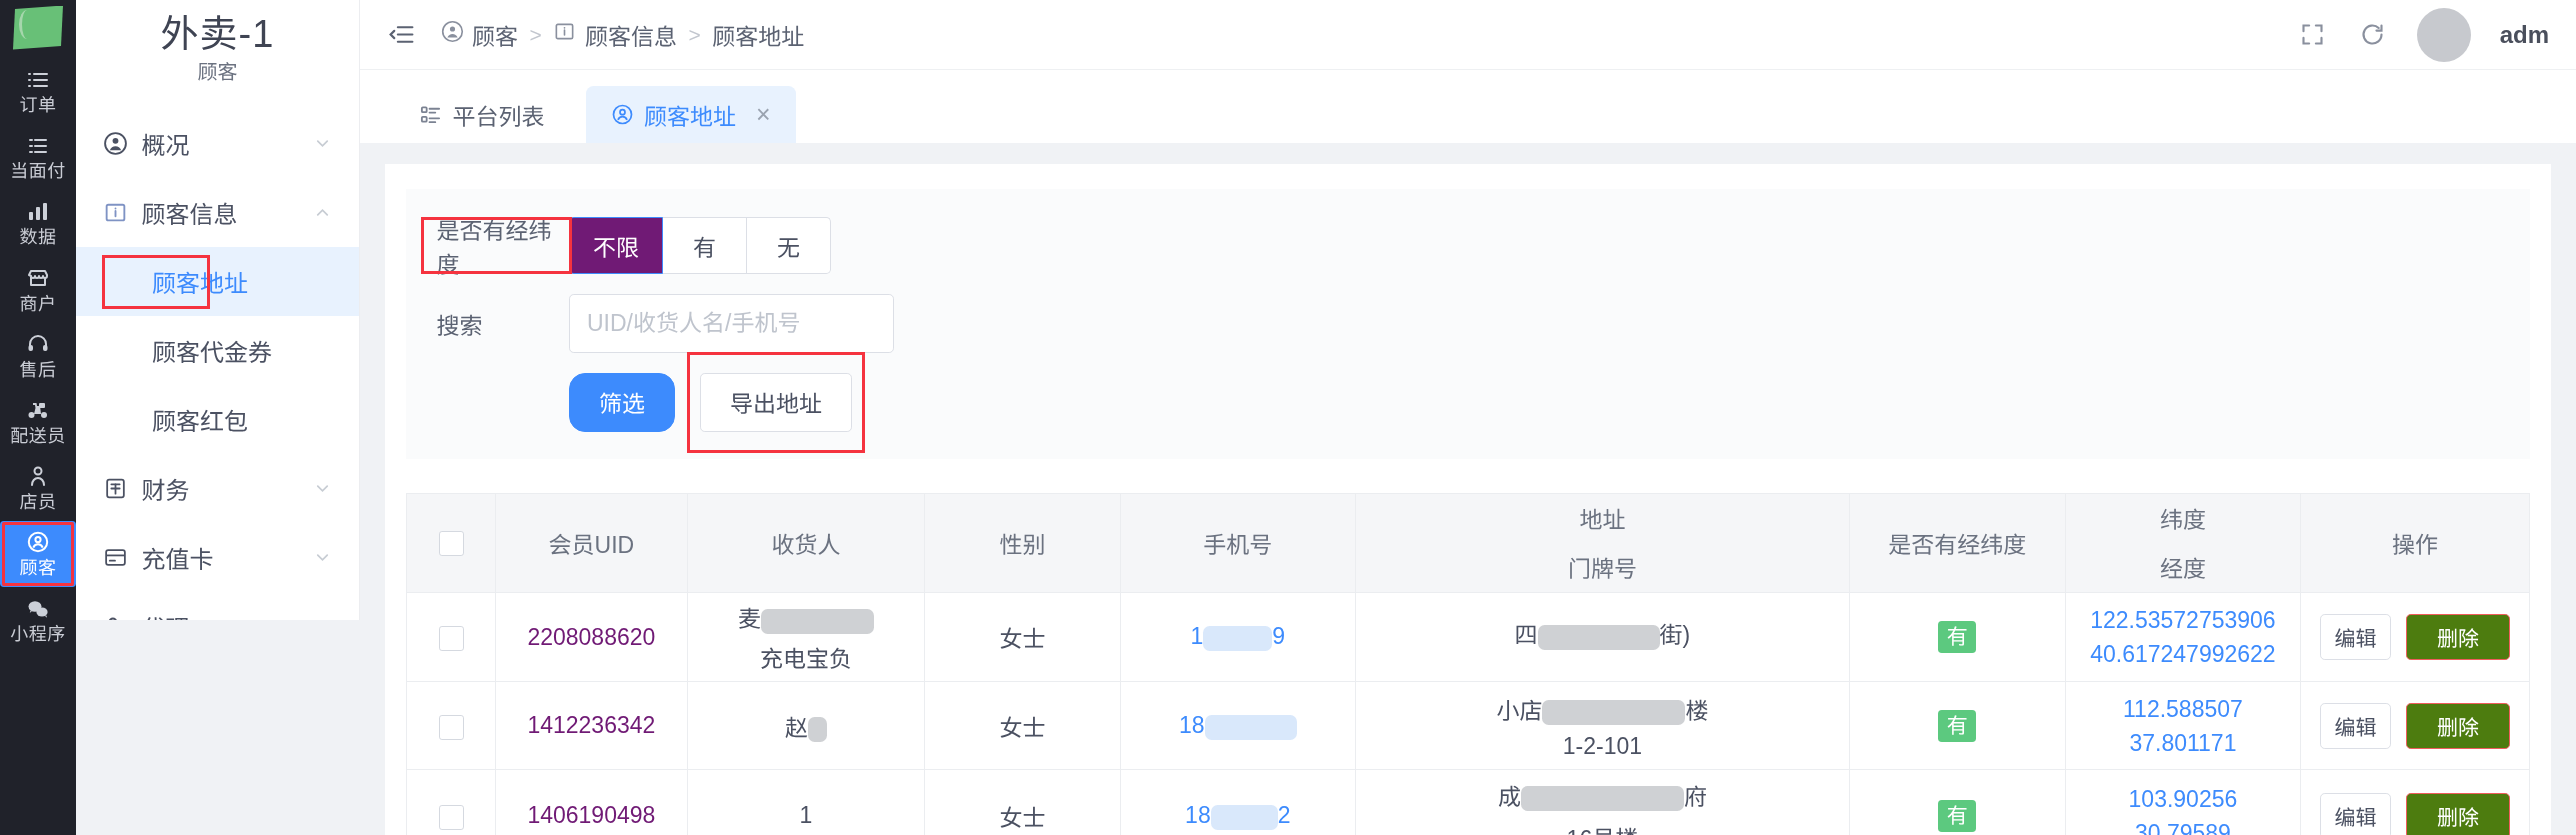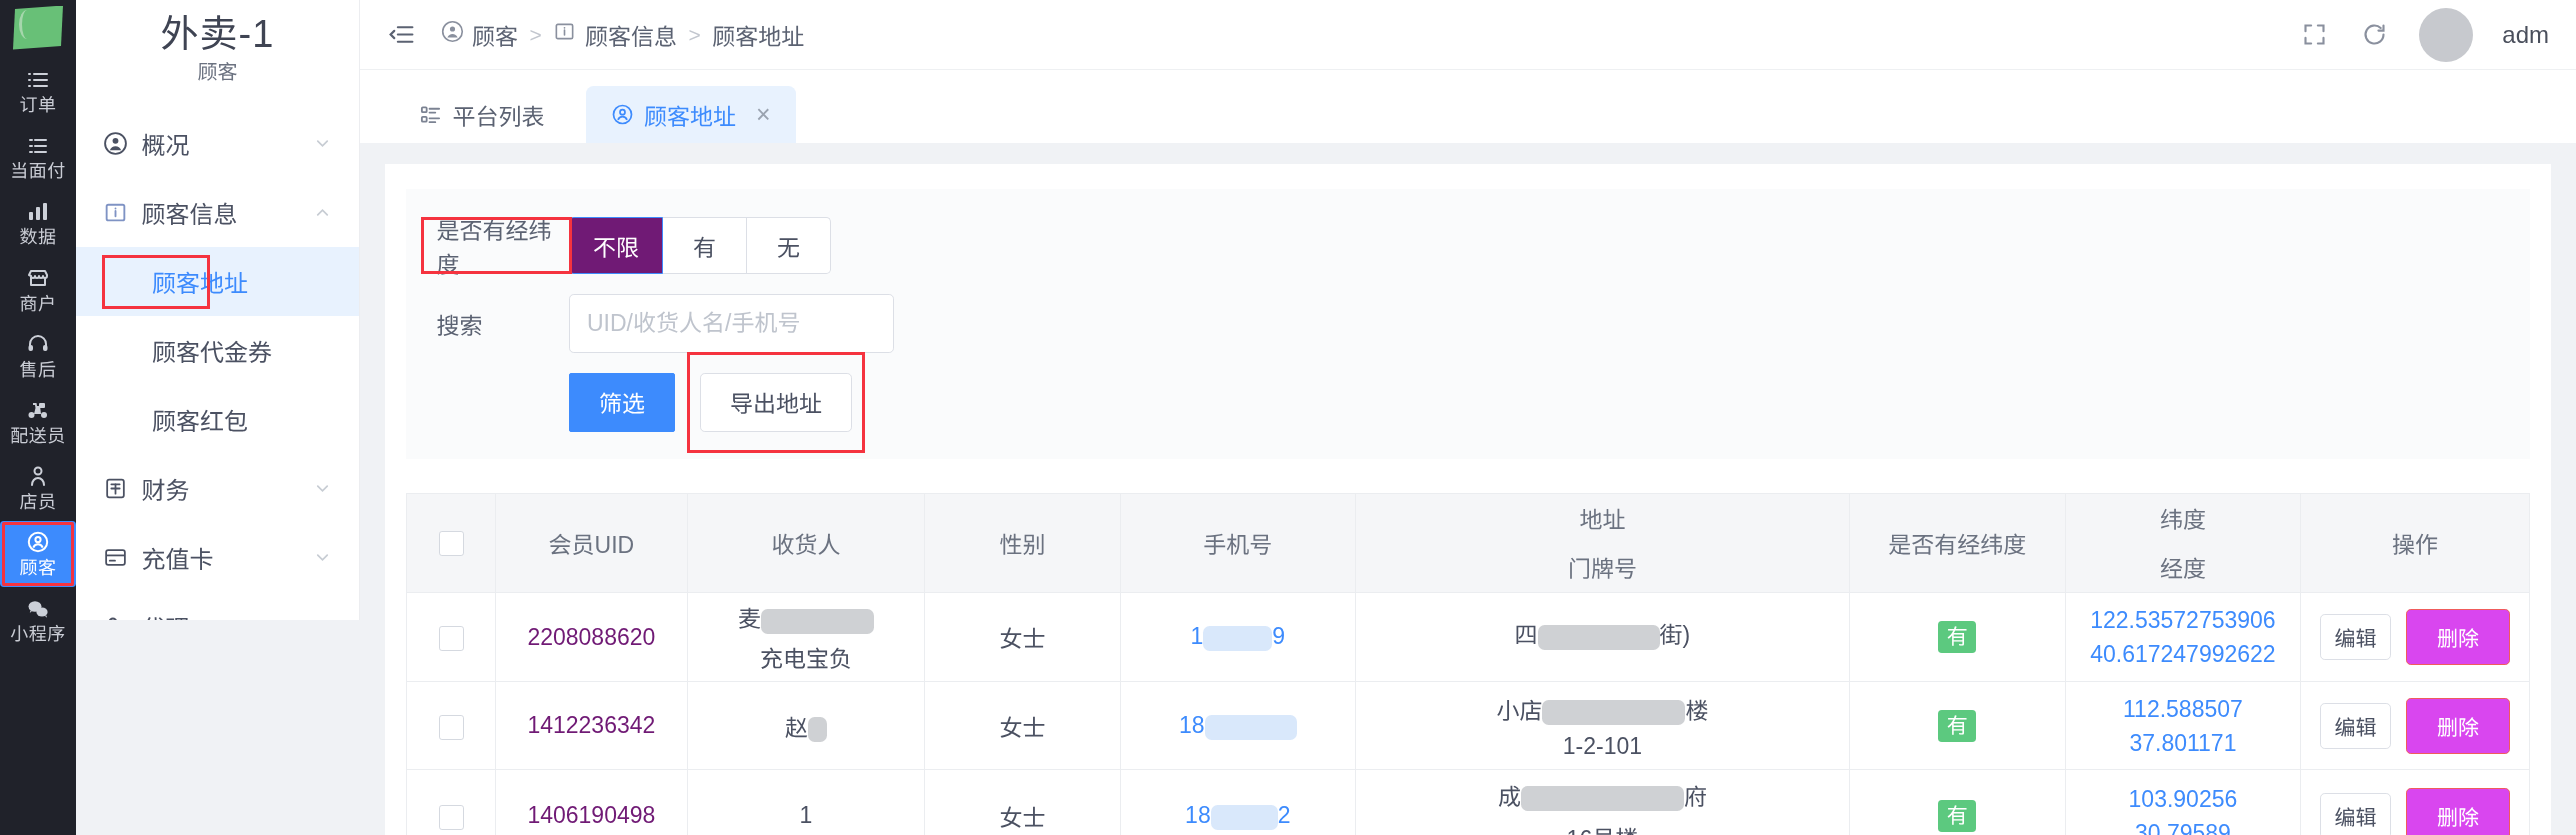--- a/index.html
+++ b/index.html
@@ -84,21 +84,21 @@
     padding:0 27px 0 25px;border-bottom:1px solid #eef0f2;
   }
   .collapse-ico{width:32.5px;height:32.5px;display:flex;align-items:center;justify-content:center;cursor:pointer;margin-right:23px;}
   .crumbs{display:flex;align-items:center;gap:11.5px;font-size:23px;color:#5b6272;}
   .crumb{display:flex;align-items:center;gap:8.6px;cursor:pointer;white-space:nowrap;}
   .crumb.last{color:#5b6272;}
   .crumb-sep{color:#c2c6ce;font-size:21px;}
   .top-right{margin-left:auto;display:flex;align-items:center;gap:29px;}
   .top-right .ti{width:31px;height:31px;display:flex;align-items:center;justify-content:center;cursor:pointer;}
   .avatar{width:54px;height:54px;border-radius:50%;background:#c7c9ce;}
-  .uname{font-size:24px;color:#4a4f5c;white-space:nowrap;}
+  .uname{font-size:24px;color:#4a4f5c;white-space:nowrap;font-weight:bold;}
 
   .tabsbar{
     height:73px;flex:0 0 73px;background:#fff;display:flex;align-items:flex-end;
     padding:0 7px 0 34px;gap:16px;
   }
   .tab{
     height:57px;display:flex;align-items:center;gap:10.5px;
     padding:0 25px;font-size:23px;color:#5b6272;cursor:pointer;
     border-radius:7.6px 7.6px 0 0;white-space:nowrap;
   }
@@ -126,21 +126,21 @@
   .rbtn:last-child{border-radius:0 4.8px 4.8px 0;}
   .rbtn.on{background:#701a75;border-color:#3d8bfd;color:#fff;}
   .search-input{
     width:325px;height:59px;border:1px solid #dcdfe6;border-radius:4.8px;background:#fff;
     padding:0 17px;font-size:23px;color:#4b5162;font-family:inherit;outline:none;
   }
   .search-input::placeholder{color:#bfc4cd;}
   .fbtns{display:flex;align-items:center;gap:0;position:relative;}
   .btn-primary{
     height:59px;padding:0 29px;background:#3d8bfd;border:1px solid #3d8bfd;color:#fff;
-    font-size:23px;border-radius:2px;cursor:pointer;font-family:inherit;
+    font-size:23px;border-radius:16px;cursor:pointer;font-family:inherit;
   }
   .btn-default{
     height:59px;padding:0 29px;background:#fff;border:1px solid #dcdfe6;color:#4b5162;
     font-size:23px;border-radius:4.8px;cursor:pointer;font-family:inherit;margin-left:25px;
   }
   .export-wrap{position:relative;display:inline-flex;}
   .export-wrap .hl{position:absolute;left:11.5px;top:-21px;right:-13.4px;bottom:-21px;border:3.8px solid #f5333f;pointer-events:none;}
 
   
   .tbl-wrap{margin:34px 21px 0;}
@@ -171,21 +171,21 @@
     display:inline-block;background:#5cc97f;color:#fff;font-size:21px;
     padding:2.9px 8.6px;border-radius:3.8px;line-height:1.25;
   }
   .coord{color:#3d8bfd;line-height:34px;}
   .ops{display:flex;align-items:center;justify-content:center;gap:15.3px;}
   .op-edit{
     height:46px;min-width:69px;padding:0 13.4px;background:#fff;border:1px solid #dcdfe6;
     color:#4b5162;border-radius:4.8px;font-size:21px;cursor:pointer;font-family:inherit;
   }
   .op-del{
-    height:56px;min-width:69px;padding:0 30px;background:#d946ef;border:1px solid #f05c5c;
+    height:46px;min-width:69px;padding:0 30px;background:#4d7c0f;border:1px solid #f05c5c;
     color:#fff;border-radius:4.8px;font-size:21px;cursor:pointer;font-family:inherit;
   }
   .name-cell{display:flex;flex-direction:column;align-items:center;gap:5.7px;}
   .addr-cell{display:flex;flex-direction:column;align-items:center;gap:7.6px;}
 </style>
 </head>
 <body>
 
 <div class="app">
 

